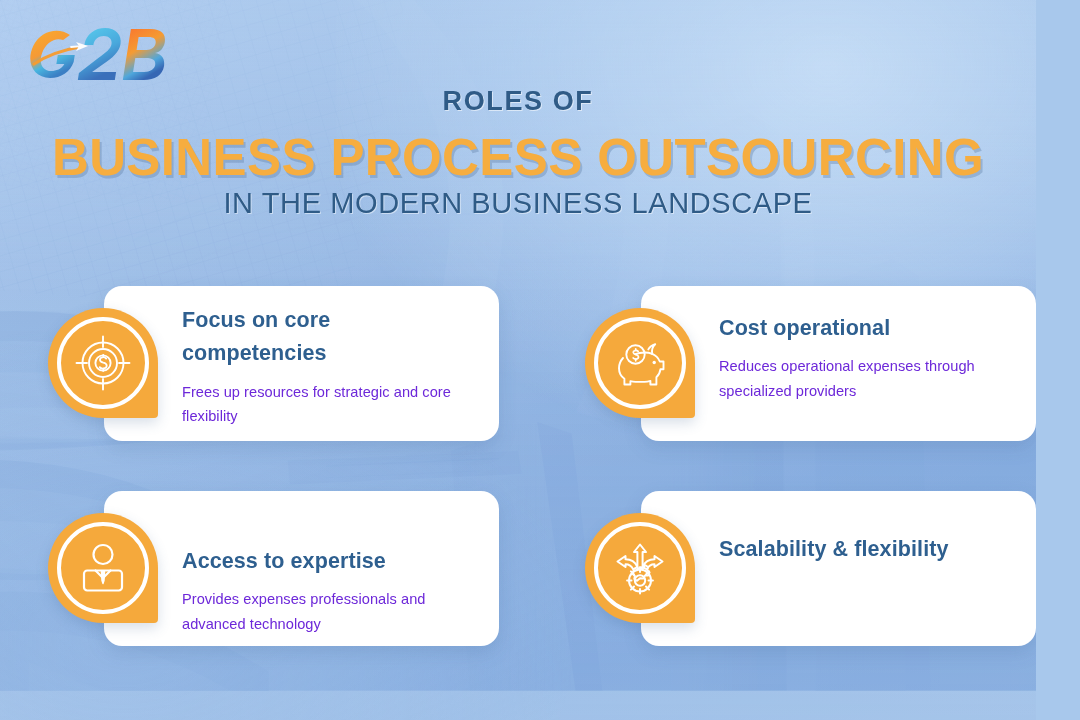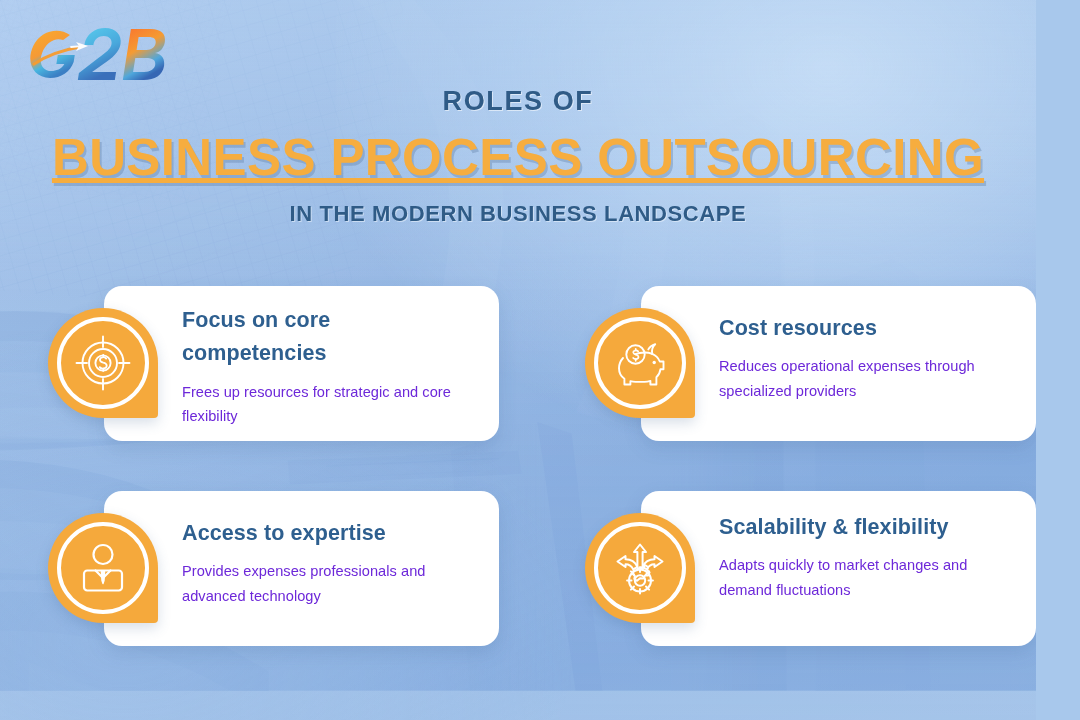--- a/index.html
+++ b/index.html
@@ -60,25 +60,23 @@
     font-size:27px; font-weight:bold; letter-spacing:1.6px;
     color:#2f5b86;
     text-shadow:1px 1px 0 rgba(255,255,255,.55);
   }
   .main-title {
     margin-top:11px;
     font-size:51px; font-weight:bold; letter-spacing:.4px;
     color:#f6ad3f;
     text-shadow:2px 3px 0 rgba(96,130,168,.38);
     white-space:nowrap;
-    text-decoration:underline;
   }
   .sub-title {
-    margin-top:14px;
-    font-size:22px; font-weight:bold; letter-spacing:.6px;
+    font-size:29px; font-weight:normal; letter-spacing:.6px;
     color:#2f5b86;
     text-shadow:1px 1px 0 rgba(255,255,255,.45);
   }
 
   
   .grid {
     position:absolute;
     left:0; top:286px; width:1080px;
     z-index:10;
   }
@@ -299,21 +297,21 @@
             <path d="M33.2 25.6 C32.2 24.4 30.8 24 29.4 24.3 C27.7 24.6 26.8 25.8 27 27.1 C27.2 28.5 28.6 29.1 30.3 29.6 C32.2 30.1 33.6 30.8 33.7 32.4 C33.8 33.9 32.6 35.2 30.8 35.5 C29.2 35.8 27.6 35.3 26.7 34.1" stroke-width="1.8"></path>
             <path d="M30.3 21.8 L30.3 24.1" stroke-width="1.8"></path>
             <path d="M30.3 35.6 L30.3 37.9" stroke-width="1.8"></path>
           </svg>
         </div>
       </div>
 
       <div class="card-slot right">
         <div class="card">
           <div class="card-inner" style="padding-top:26px;">
-            <div class="card-title">Cost resources</div>
+            <div class="card-title">Cost operational</div>
             <div class="card-desc">Reduces operational expenses through specialized providers</div>
           </div>
         </div>
         <div class="badge">
           <div class="ring"></div>
           <svg width="58" height="56" viewBox="0 0 58 56" fill="none" stroke="#ffffff" stroke-width="1.9" stroke-linecap="round" stroke-linejoin="round">
             <path d="M12 23 C9.5 25.8 8 29.4 8 33.2 C8 37.6 10.1 41.4 13.4 43.8 L13.4 49.5 L19.4 49.5 L19.4 46.2 C21 46.6 22.7 46.9 24.5 46.9 L33.5 46.9 C35.6 46.9 37.6 46.5 39.4 45.9 L39.4 49.5 L45.4 49.5 L45.4 42.3 C47.6 40.2 49 37.4 49.4 34.3 L52.5 34.3 L52.5 26.5 L48.8 26.5 C47.4 23.1 44.7 20.4 41.2 18.9"></path>
             <path d="M41.2 18.9 C39 18 36.4 17.5 33.5 17.5 C30 17.5 26.9 18.1 24.4 19.2"></path>
             <path d="M41.2 18.9 C40.6 15.5 41.6 11.5 44.2 9.2 C42 9.8 38.8 11.6 37.3 14.4"></path>
             <circle cx="43.2" cy="27.5" r="1.7" fill="#ffffff" stroke="none"></circle>
@@ -324,41 +322,40 @@
           </svg>
         </div>
       </div>
 
     </div>
 
     <div class="row" style="margin-top:0;">
 
       <div class="card-slot left">
         <div class="card">
-          <div class="card-inner" style="padding-top:26px;">
+          <div class="card-inner" style="padding-top:26px;margin-top:28px;">
             <div class="card-title">Access to expertise</div>
             <div class="card-desc">Provides expenses professionals and advanced technology</div>
           </div>
         </div>
         <div class="badge">
           <div class="ring"></div>
           <svg width="54" height="56" viewBox="0 0 54 56" fill="none" stroke="#ffffff" stroke-width="2.2" stroke-linecap="round" stroke-linejoin="round">
             <circle cx="27" cy="14.5" r="9.5"></circle>
             <rect x="8" y="30.5" width="38" height="20" rx="3.2"></rect>
             <path d="M19.5 30.5 L27 38 L34.5 30.5"></path>
             <path d="M25.4 31.5 L28.6 31.5 L28 40.5 L27 43.5 L26 40.5 Z" fill="#ffffff" stroke-width="1.4"></path>
           </svg>
         </div>
       </div>
 
       <div class="card-slot right">
         <div class="card">
-          <div class="card-inner" style="padding-top:20px;">
+          <div class="card-inner" style="padding-top:42px;">
             <div class="card-title">Scalability &amp; flexibility</div>
-            <div class="card-desc">Adapts quickly to market changes and demand fluctuations</div>
           </div>
         </div>
         <div class="badge">
           <div class="ring"></div>
           <svg width="56" height="58" viewBox="0 0 56 58" fill="none" stroke="#ffffff" stroke-width="2" stroke-linecap="round" stroke-linejoin="round">
 
             <path d="M28 5.5 L34 13 L30.6 13 L30.6 30 L25.4 30 L25.4 13 L22 13 Z"></path>
 
             <path d="M5.5 22.5 L13.5 17 L13.5 20.3 C19 20.3 23.2 23 25.4 27.8 L21.2 30.4 C19.6 27 17 25.3 13.5 25.3 L13.5 28 Z"></path>
 

